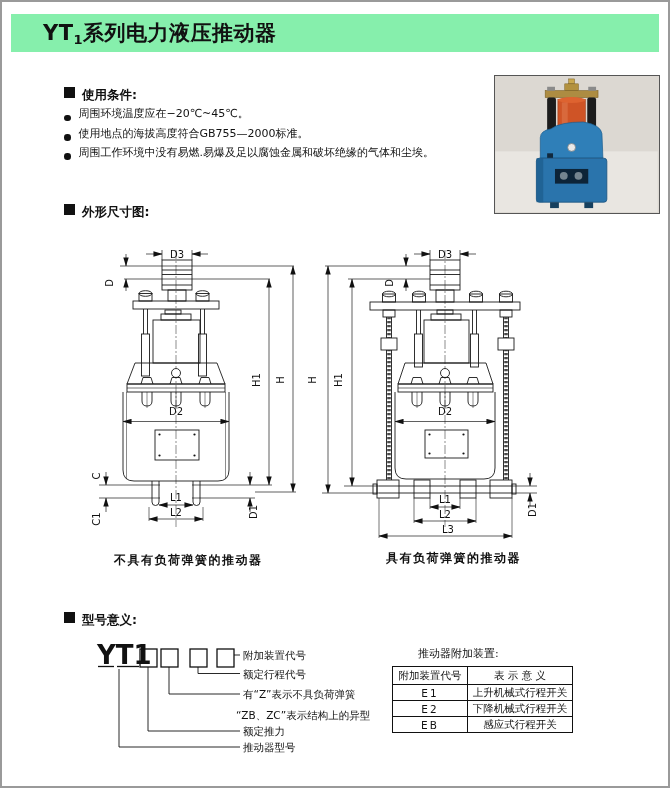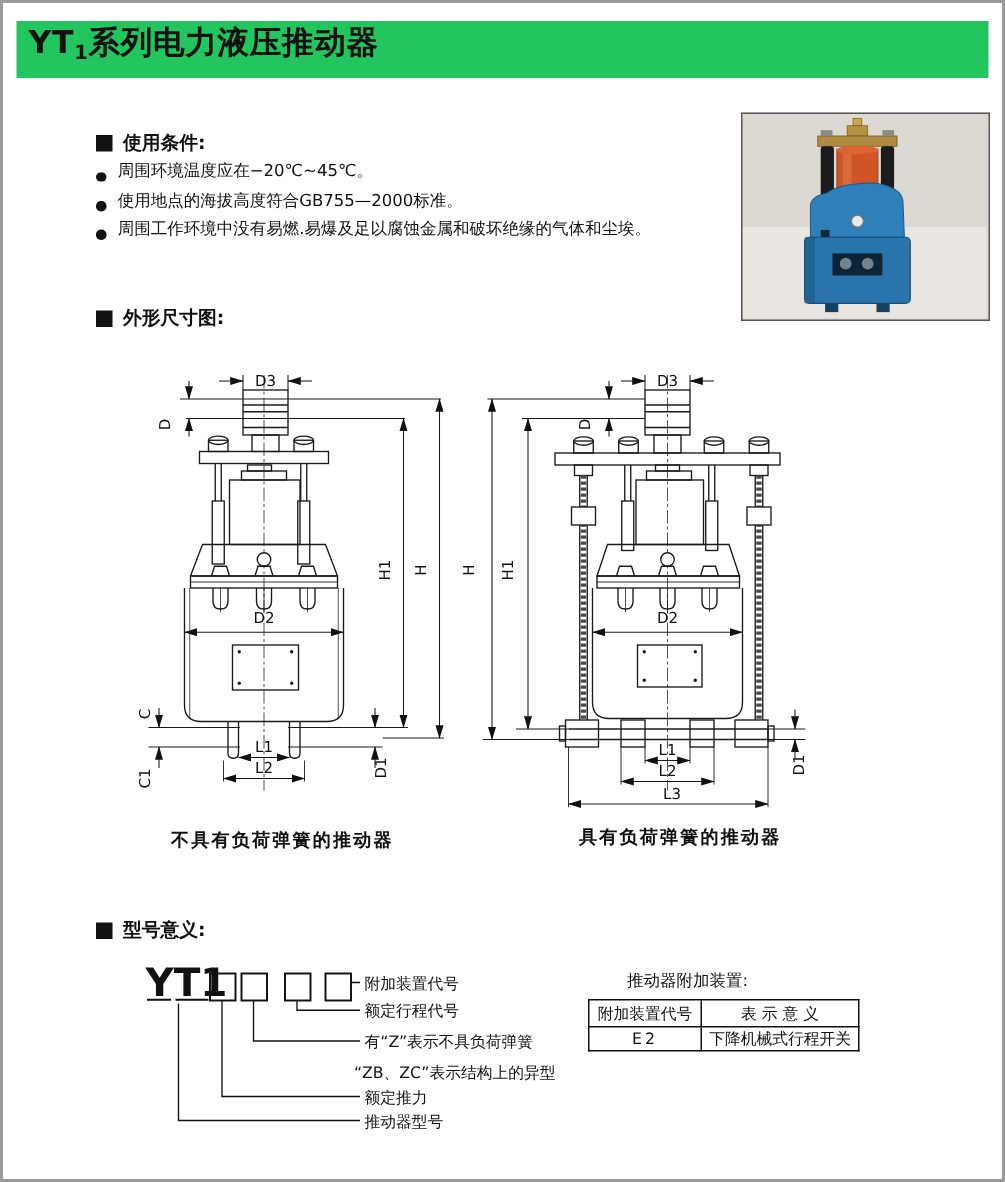--- a/index.html
+++ b/index.html
@@ -1,22 +1,22 @@
 <!DOCTYPE html>
 <html><head>
 <meta charset="utf-8">
 <style>
   *{margin:0;padding:0;box-sizing:border-box}
   html,body{width:670px;height:788px}
   body{font-family:"DejaVu Sans","Liberation Sans",sans-serif;background:#fff;color:#111}
   .page{position:relative;width:670px;height:788px;background:#fff;border:2px solid #9a9a9a;overflow:hidden}
-  .title-bar{position:absolute;left:9px;top:12px;right:9px;height:38px;background:#22c55e;display:flex;align-items:flex-start;padding-left:8px}
+  .title-bar{position:absolute;left:9px;top:12px;right:9px;height:38px;background:#86efac;display:flex;align-items:center;padding-left:32px}
   .title{font-size:21px;font-weight:bold;letter-spacing:.5px}
   .title .sub{font-size:13px;vertical-align:-4px}
-  .section-head{position:absolute;display:flex;align-items:center;gap:7px;font-size:12.5px;font-weight:bold}
+  .section-head{position:absolute;display:flex;align-items:flex-start;gap:7px;font-size:12.5px;font-weight:bold}
   .sq{width:11px;height:11px;background:#111;flex:none}
   .usage-list{position:absolute;left:62px;top:100px;font-size:11px}
   .usage-item{display:flex;align-items:flex-end;gap:8px;height:19.3px}
   .dot{width:6.5px;height:6.5px;border-radius:50%;background:#111;flex:none}
   .photo-frame{position:absolute;left:492px;top:73px;width:166px;height:139px;border:1.5px solid #555;background:#ddd9d3}
   .caption{position:absolute;font-size:12px;font-weight:bold;letter-spacing:1.5px}
   .dwg{position:absolute;left:0;top:240px}
   .modeldia{position:absolute;left:60px;top:633px}
   .dim{font-size:10px;fill:#111}
   .mlabel{font-size:10.5px;fill:#111}
@@ -357,19 +357,27 @@
   <div class="att-title">推动器附加装置:</div>
   <table class="att-table">
     <thead>
       <tr>
         <th>附加装置代号</th>
         <th class="w2">表 示 意 义</th>
       </tr>
     </thead>
     <tbody>
       <tr>
+        <td class="code">E1</td>
+        <td class="w2">上升机械式行程开关</td>
+      </tr>
+      <tr>
         <td class="code">E2</td>
         <td class="w2">下降机械式行程开关</td>
       </tr>
+      <tr>
+        <td class="code">EB</td>
+        <td class="w2">感应式行程开关</td>
+      </tr>
     </tbody>
   </table>
 
 </div>
 
 </body></html>

